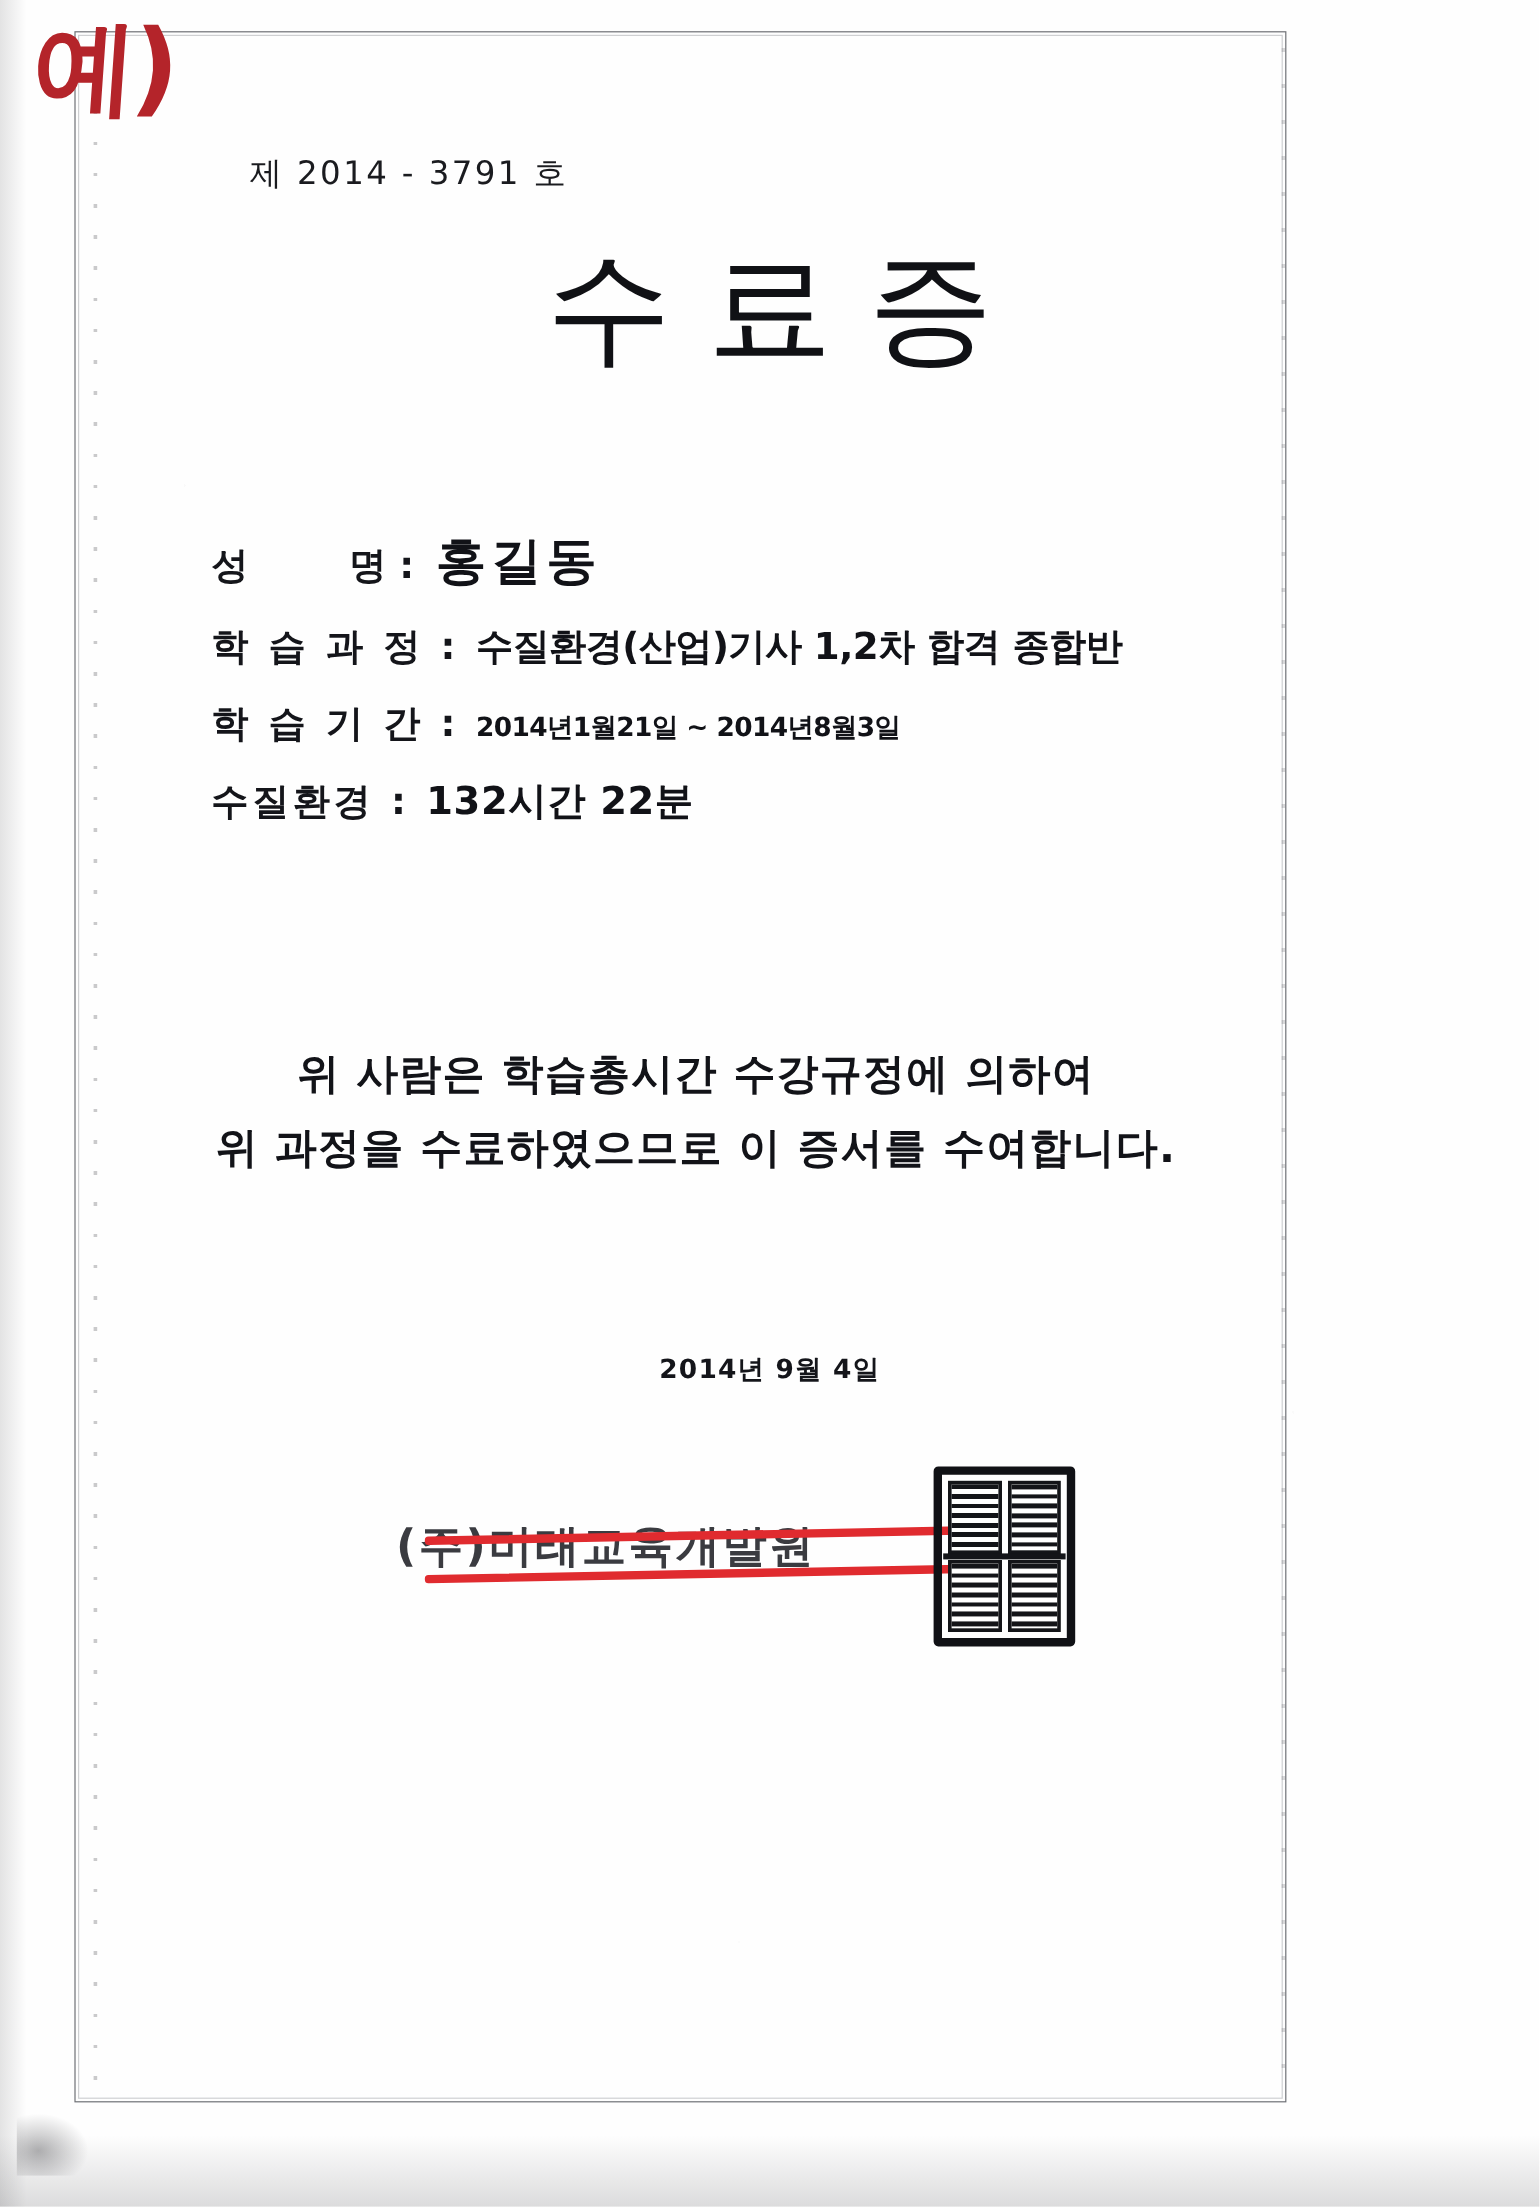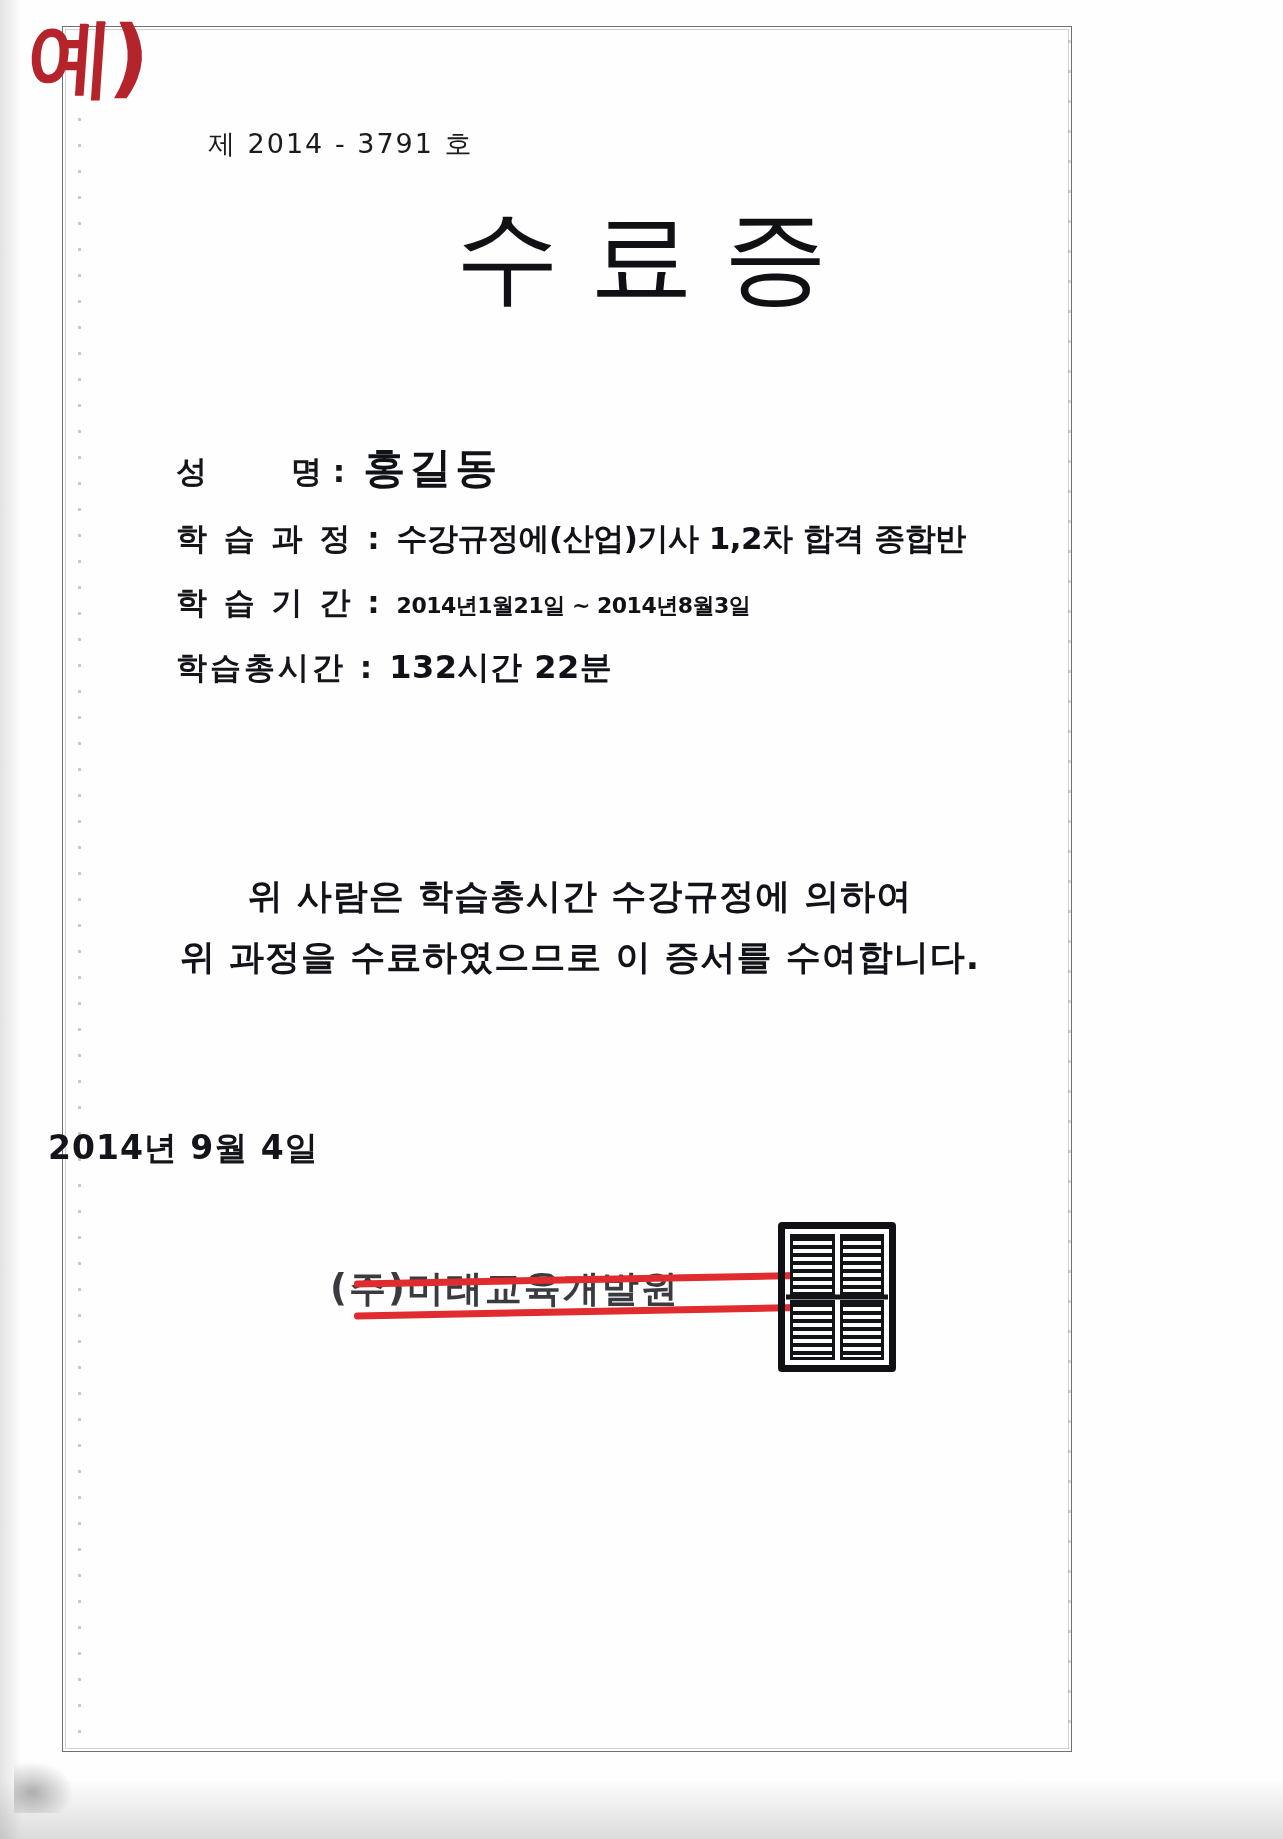--- a/index.html
+++ b/index.html
@@ -168,27 +168,26 @@
     text-align: center;
   }
   .statement .l1 { display: block; letter-spacing: 1px; }
   .statement .l2 { display: block; letter-spacing: 1px; }
 
   
   .issue-date {
     position: absolute;
     left: 0; right: 0;
     top: 1126px;
-    text-align: left;
-    font-family: "DejaVu Sans", sans-serif;
-    font-weight: 700;
-    font-size: 33px;
+    text-align: center;
+    font-family: "DejaVu Sans", sans-serif;
+    font-weight: 700;
+    font-size: 22px;
     letter-spacing: 1px;
     color: #14151a;
-    padding-left: 48px;
   }
 
   
   .issuer-wrap {
     position: absolute;
     left: 330px;
     top: 1258px;
     width: 520px;
     height: 80px;
   }
@@ -289,30 +288,30 @@
     <div class="field-row row-name">
       <span class="field-label">성</span>
       <span class="name-gap"></span>
       <span class="field-label">명 :</span>
       <span class="field-value">홍길동</span>
     </div>
 
 
     <div class="field-row row-course">
       <span class="field-label wide">학 습 과 정 :</span>
-      <span class="field-value">수강규정에(산업)기사 1,2차 합격 종합반</span>
+      <span class="field-value">수질환경(산업)기사 1,2차 합격 종합반</span>
     </div>
 
     <div class="field-row row-period">
       <span class="field-label wide">학 습 기 간 :</span>
       <span class="field-value">2014년1월21일 ~ 2014년8월3일</span>
     </div>
 
     <div class="field-row row-hours">
-      <span class="field-label wide">학습총시간 :</span>
+      <span class="field-label wide">수질환경 :</span>
       <span class="field-value">132시간 22분</span>
     </div>
 
   </div>
 
   <div class="statement">
     <span class="l1">위 사람은 학습총시간 수강규정에 의하여</span>
     <span class="l2">위 과정을 수료하였으므로 이 증서를 수여합니다.</span>
   </div>
 

